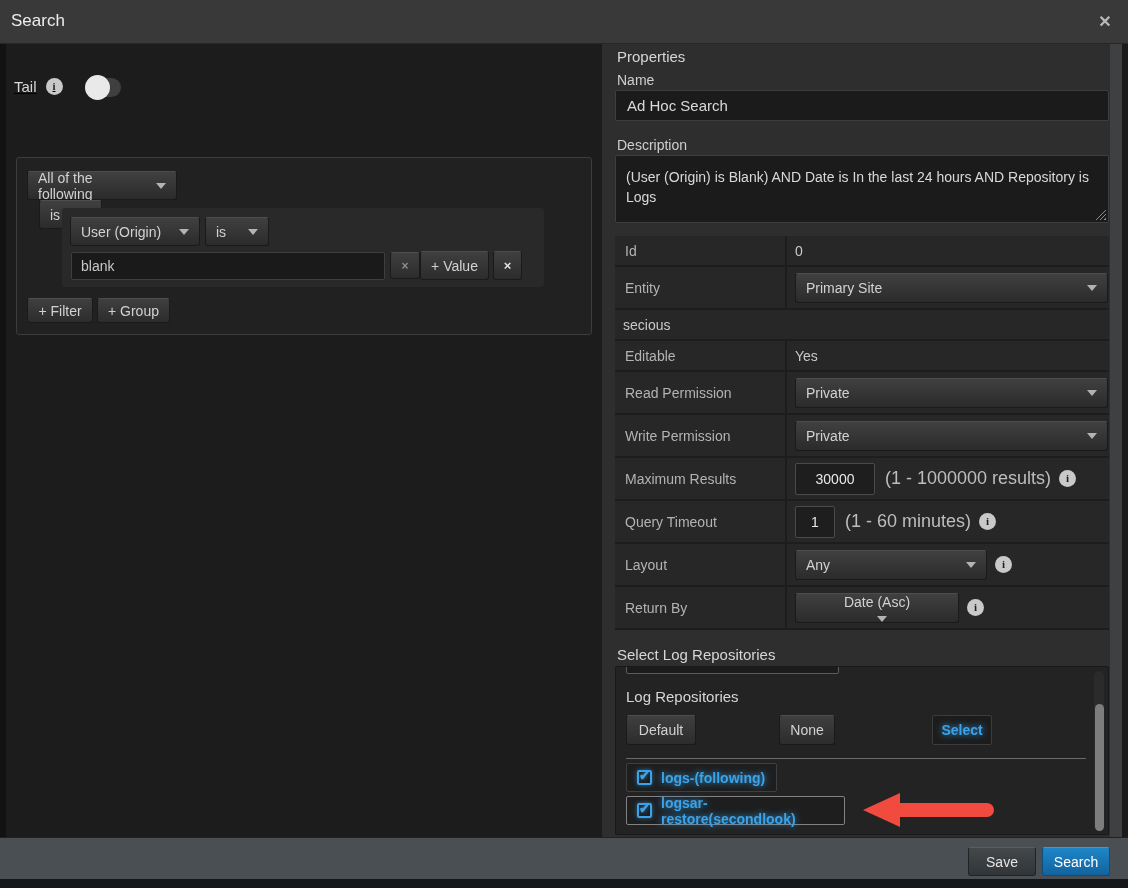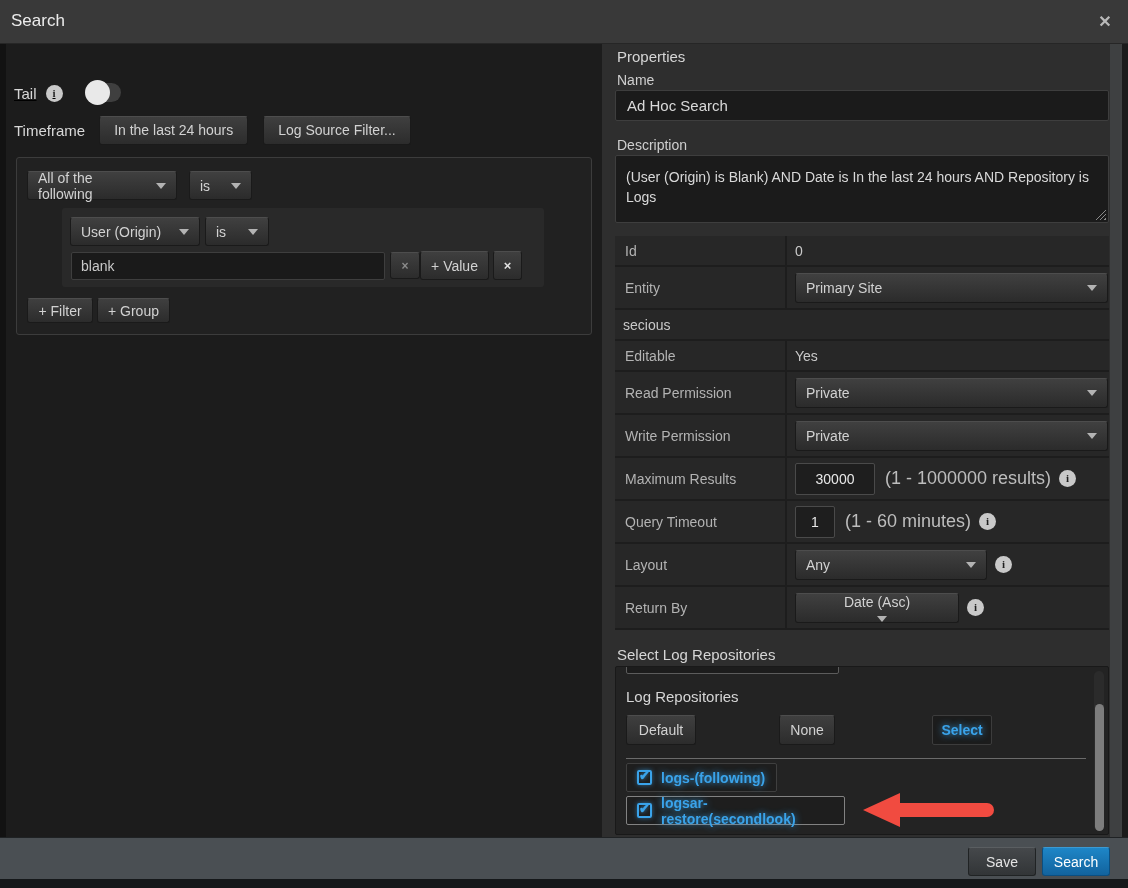--- a/index.html
+++ b/index.html
@@ -15,21 +15,21 @@
     color:#b9b9b9; font-size:16px; font-weight:bold; text-align:center; line-height:22px; cursor:pointer; }
 
   
   .left-strip  { position:absolute; left:0; top:44px; width:6px; height:793px; background:#121212; }
   .right-strip { position:absolute; left:1110px; top:44px; width:12px; height:793px; background:#3e4041; }
   .right-dark  { position:absolute; left:1122px; top:44px; width:6px; height:793px; background:#1b1b1b; }
 
   
   .left-panel { position:absolute; left:6px; top:44px; width:596px; height:793px; background:#1c1c1c; }
 
-  .tail-row { position:absolute; left:8px; top:34px; height:24px; display:flex; align-items:flex-end;text-decoration:underline; }
+  .tail-row { position:absolute; left:8px; top:34px; height:24px; display:flex; align-items:flex-start;text-decoration:underline; }
   .tail-label { font-size:15px; color:#d8d8d8; }
   .iicon { display:inline-block; width:17px; height:17px; border-radius:50%;
     background:#c9c9c9; color:#1f1f1f; font-size:11px; font-weight:bold;
     text-align:center; line-height:17px; font-family:"Liberation Serif", serif; }
   .tail-row .iicon { margin-left:9px; }
   .toggle { position:relative; margin-left:24px; width:34px; height:19px;
     background:#3f3f3f; border-radius:10px; cursor:pointer; }
   .toggle .knob { position:absolute; left:-2px; top:-3px; width:25px; height:25px;
     background:#e9e9e9; border-radius:50%; }
 
@@ -44,21 +44,21 @@
 
   .dd { display:inline-flex; align-items:center; justify-content:space-between;
     background:linear-gradient(#404040,#2b2b2b); border:1px solid #1a1a1a;
     border-top-color:#4d4d4d; border-radius:3px; color:#d2d2d2; font-size:14px;
     padding:0 10px; cursor:pointer; }
   .caret { width:0; height:0; border-left:5px solid transparent;
     border-right:5px solid transparent; border-top:6px solid #b3b3b3; margin-left:10px; }
 
   .filter-box { position:absolute; left:10px; top:113px; width:576px; height:178px;
     background:#212121; border:1px solid #3c3c3c; border-radius:3px; }
-  .fb-row1 { position:absolute; left:10px; top:13px; display:flex; }
+  .fb-row1 { position:absolute; left:10px; top:13px; display:flex;flex-direction:column; }
   .dd-groupop { width:150px; height:29px; }
   .dd-groupverb { width:63px; height:29px; margin-left:12px; }
   .inner-box { position:absolute; left:45px; top:50px; width:482px; height:79px;
     background:#292929; border-radius:3px; }
   .ib-row1 { position:absolute; left:8px; top:9px; display:flex; }
   .dd-field { width:130px; height:29px; }
   .dd-verb  { width:64px; height:29px; margin-left:5px; }
   .ib-row2 { position:absolute; left:9px; top:43px; display:flex; align-items:center; }
   .value-input { width:314px; height:28px; background:#1a1a1a; border:1px solid #3e3e3e;
     border-radius:2px; color:#c9c9c9; font-size:14px; padding:0 9px;
@@ -169,25 +169,20 @@
   <div class="left-panel">
 
     <div class="tail-row">
       <span class="tail-label">Tail</span>
       <span class="iicon">i</span>
       <span class="toggle">
           <span class="knob"></span>
         </span>
     </div>
 
-    <div class="timeframe-row">
-      <span class="timeframe-label">Timeframe</span>
-      <span class="btn tf-btn">In the last 24 hours</span>
-      <span class="btn tf-btn">Log Source Filter...</span>
-    </div>
 
     <div class="filter-box">
       <div class="fb-row1">
         <span class="dd dd-groupop">
           <span>All of the following</span>
           <span class="caret"></span>
         </span>
         <span class="dd dd-groupverb">
           <span>is</span>
           <span class="caret"></span>

